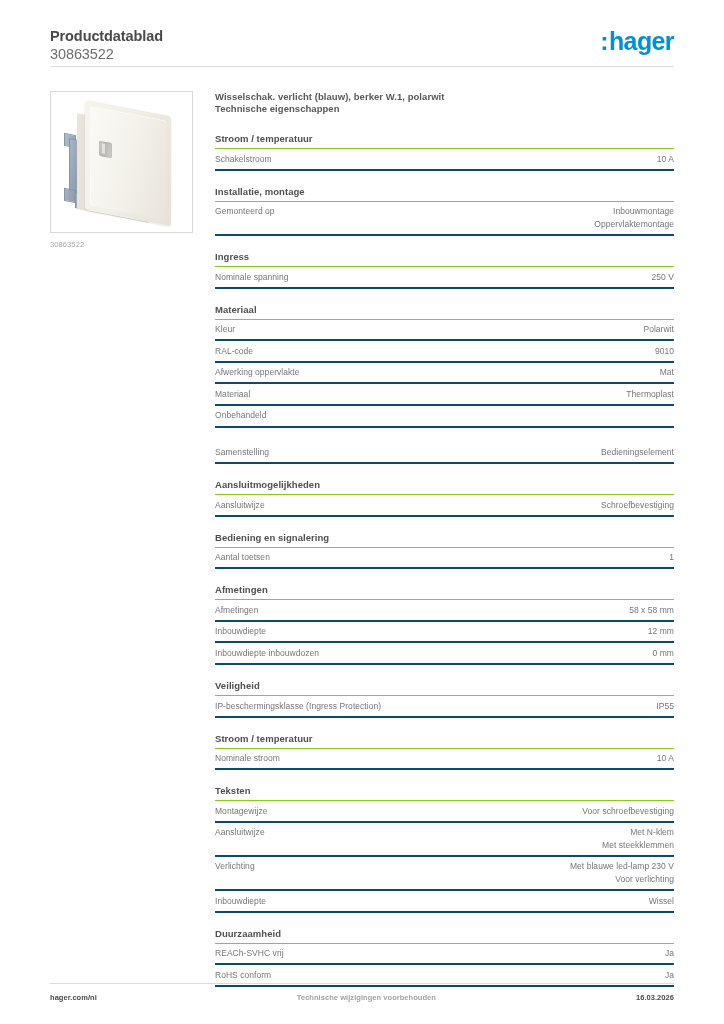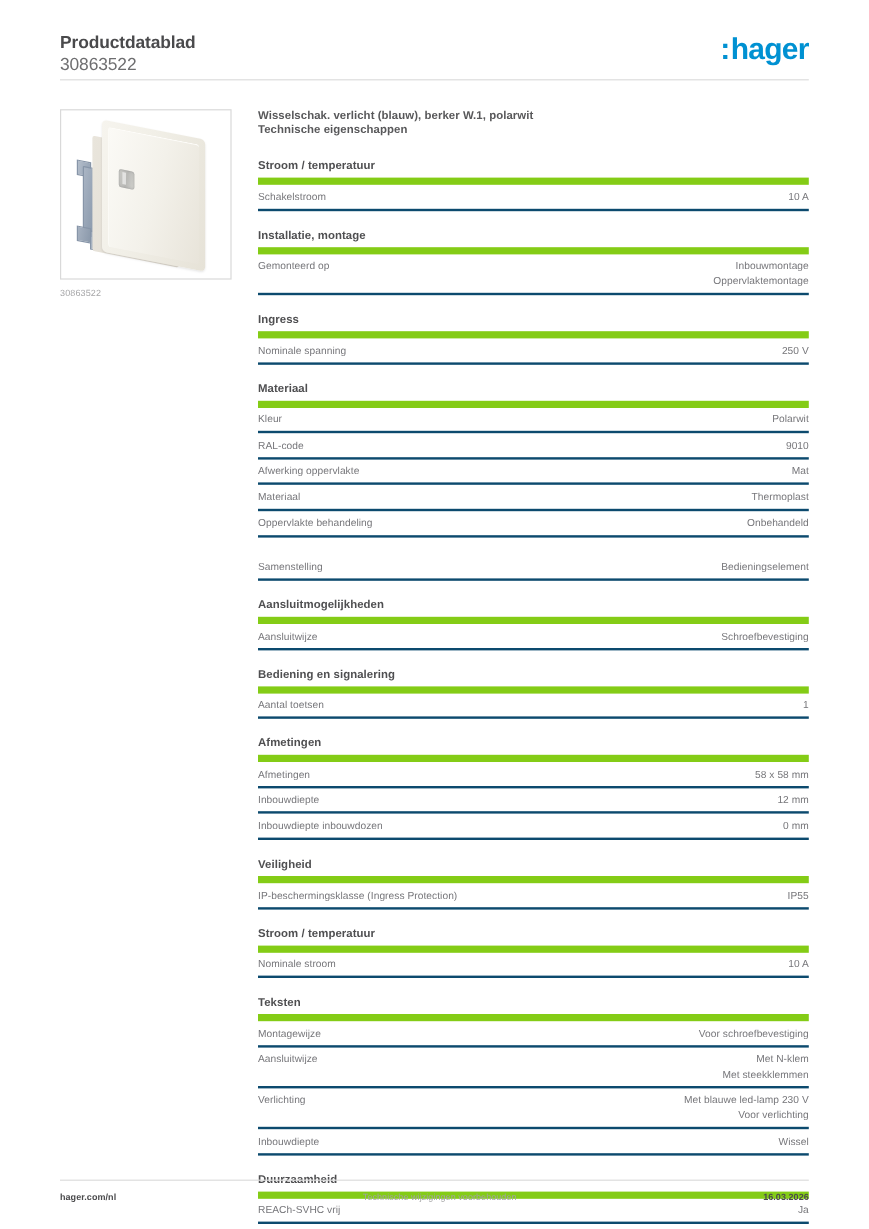--- a/index.html
+++ b/index.html
@@ -224,21 +224,21 @@
   }
 
   .section { margin-bottom: 0; }
 
   .section-title {
     font-size: 9.5px;
     font-weight: bold;
     color: #4f4f51;
     letter-spacing: 0.05px;
     padding-bottom: 4px;
-    border-bottom: 6px solid #84cc16;
+    border-bottom: 1px solid #84cc16;
   }
 
   .spec-row {
     display: flex;
     justify-content: space-between;
     align-items: flex-start;
     border-bottom: 2px solid #0c4a6e;
     padding: 3.5px 0 3.5px 0;
     font-size: 8.5px;
     line-height: 1.48;
@@ -278,20 +278,21 @@
     font-size: 7.5px;
   }
   .footer-left {
     font-weight: bold;
     color: #4a4a4c;
     letter-spacing: 0.05px;
   }
   .footer-center {
     color: #a2a2a4;
     letter-spacing: 0.05px;
+    font-weight: bold;
   }
   .footer-right {
     font-weight: bold;
     color: #4a4a4c;
     letter-spacing: 0.05px;
   }
 </style>
 </head>
 <body>
 
@@ -383,21 +384,20 @@
                 <div>Mat</div>
               </div>
             </div>
             <div class="spec-row">
               <div class="spec-label">Materiaal</div>
               <div class="spec-values">
                 <div>Thermoplast</div>
               </div>
             </div>
             <div class="spec-row">
-              <div class="spec-label">Oppervlakte behandeling</div>
               <div class="spec-values">
                 <div>Onbehandeld</div>
               </div>
             </div>
           </div>
           <div class="section-gap"></div>
           <div class="section">
             <div class="spec-row">
               <div class="spec-label">Samenstelling</div>
               <div class="spec-values">

